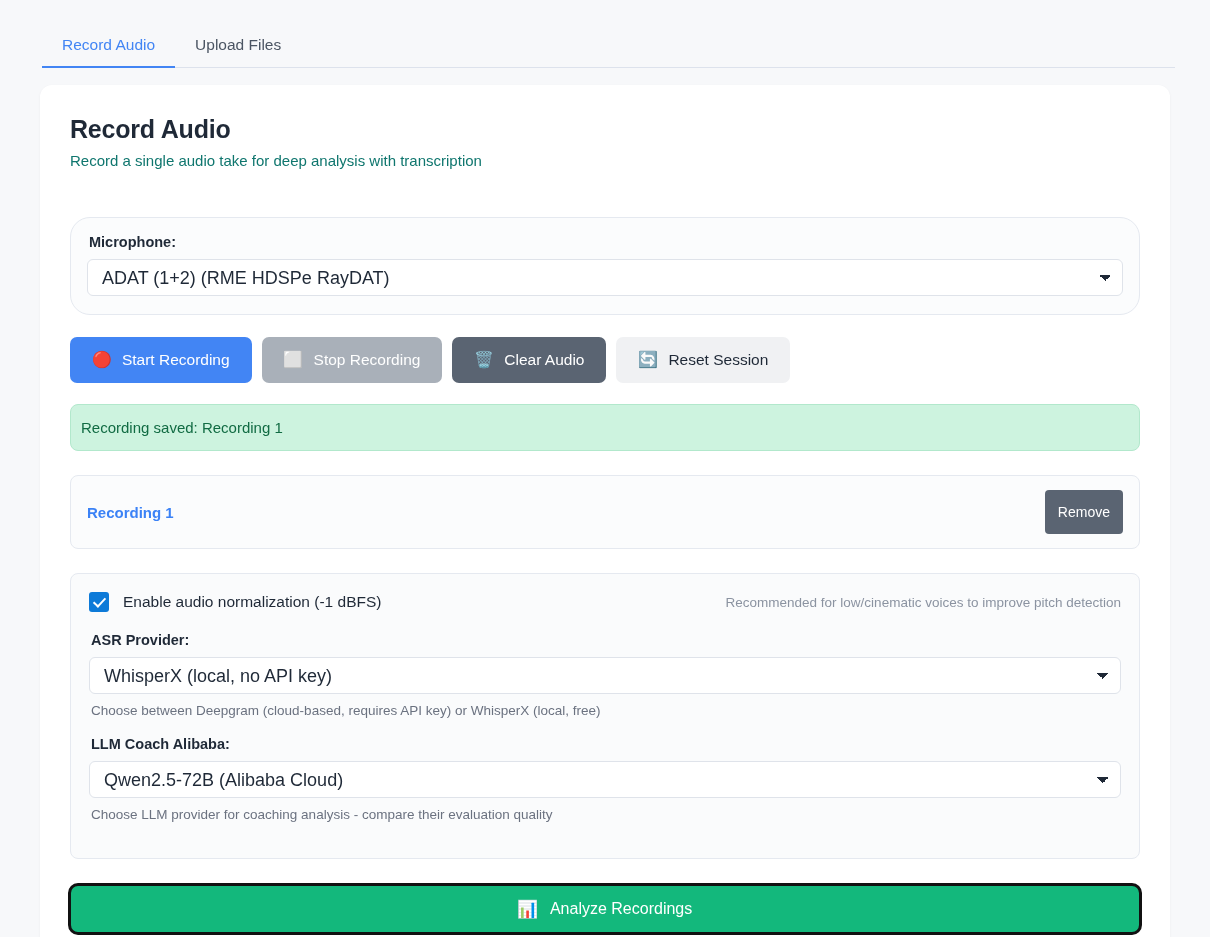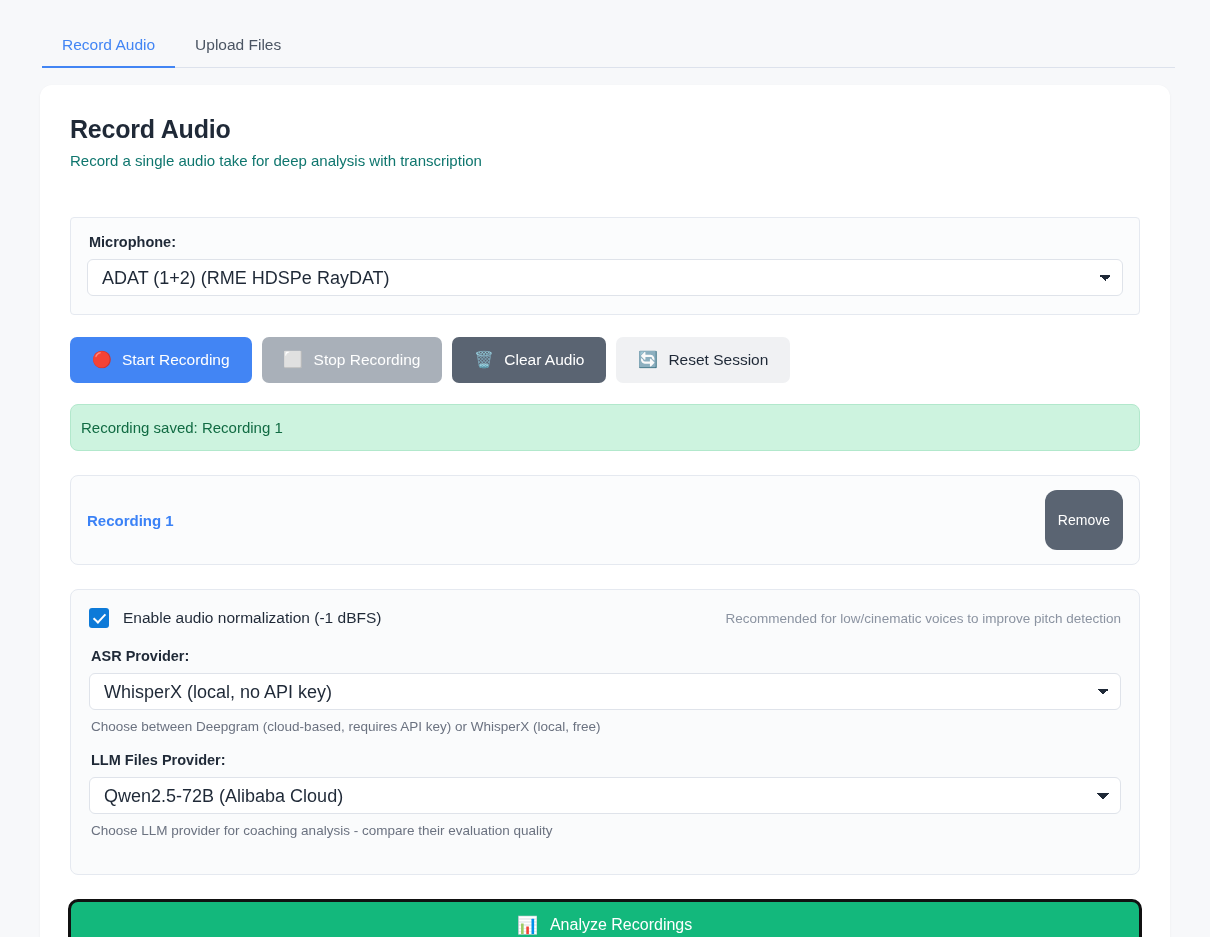--- a/index.html
+++ b/index.html
@@ -66,21 +66,21 @@
   }
   .page-sub {
     margin: 0 0 48px 0;
     font-size: 15px;
     color: #0f766e;
   }
 
   
   .panel {
     border: 1px solid #e5e9f0;
-    border-radius: 4px;
+    border-radius: 20px;
     background: #fbfcfd;
     padding: 16px 16px 18px 16px;
   }
   .field-label {
     display: block;
     font-size: 14.5px;
     font-weight: bold;
     color: #1f2937;
     margin: 0 0 9px 2px;
   }
@@ -221,24 +221,24 @@
     width: 3.5px; height: 3.5px;
     background: #0b0b0b;
     border-radius: 50%;
     margin: 3px 0;
   }
   .spacer { flex: 1 1 auto; }
   .btn-remove {
     background: #5a6472;
     color: #ffffff;
     border: none;
-    border-radius: 12px;
+    border-radius: 4px;
     font-size: 14px;
     font-family: inherit;
-    padding: 22px 13px;
+    padding: 14px 13px;
     cursor: pointer;
   }
 
   
   .settings {
     margin-top: 24px;
     border: 1px solid #e5e9f0;
     border-radius: 8px;
     background: #fafbfc;
     padding: 18px 18px 36px 18px;
@@ -364,21 +364,21 @@
 
     <div class="sub-field">
       <label class="field-label">ASR Provider:</label>
       <select class="control">
         <option>WhisperX (local, no API key)</option>
       </select>
       <p class="helper">Choose between Deepgram (cloud-based, requires API key) or WhisperX (local, free)</p>
     </div>
 
     <div class="sub-field">
-      <label class="field-label">LLM Files Provider:</label>
+      <label class="field-label">LLM Coach Alibaba:</label>
       <select class="control">
         <option>Qwen2.5-72B (Alibaba Cloud)</option>
       </select>
       <p class="helper">Choose LLM provider for coaching analysis - compare their evaluation quality</p>
     </div>
 
   </div>
 
   <button class="btn-analyze">
     <span class="emo">📊</span>

